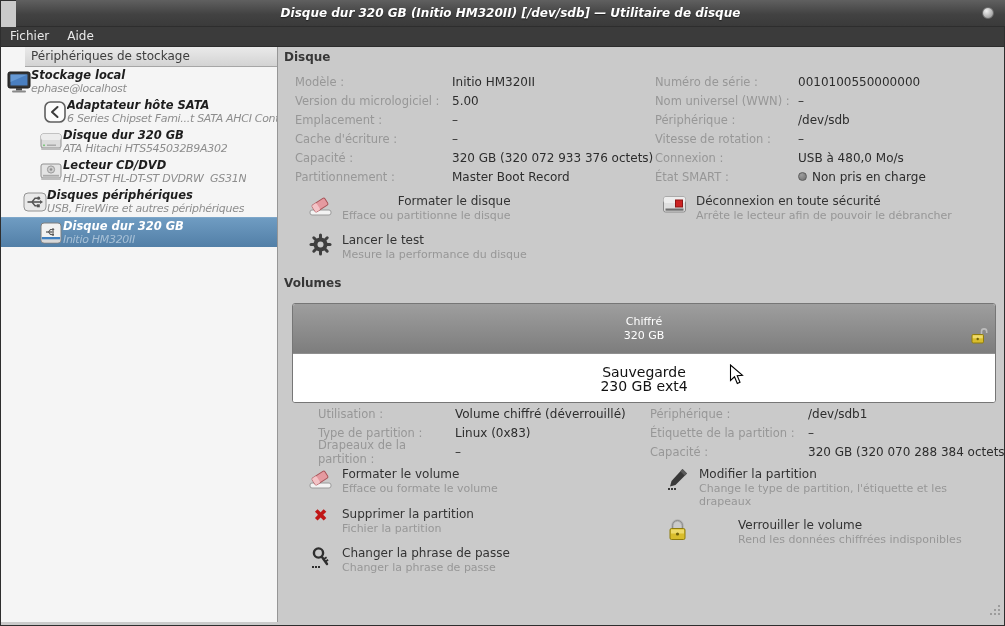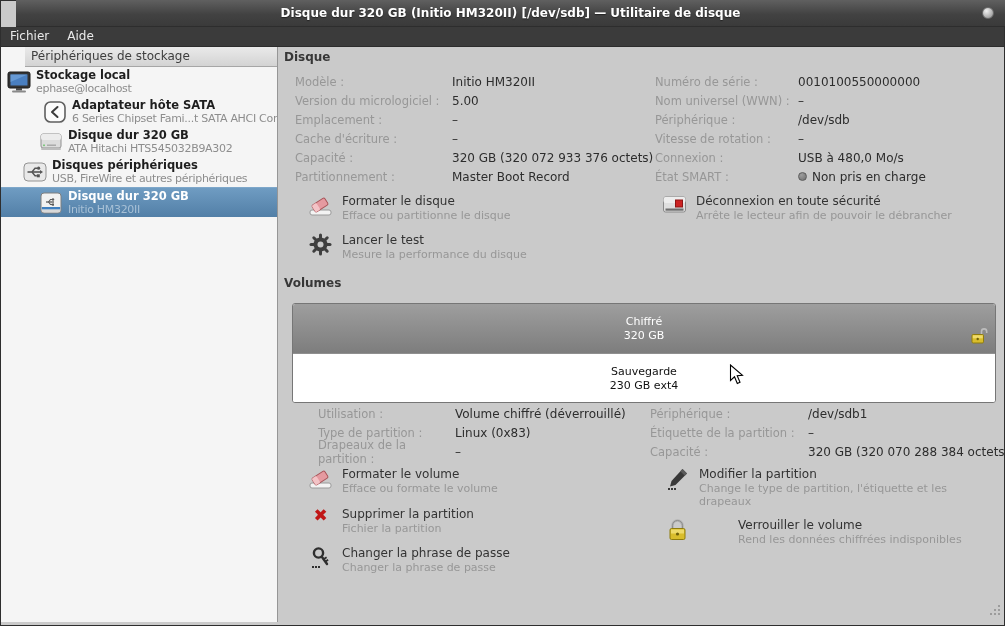--- a/index.html
+++ b/index.html
@@ -1,30 +1,30 @@
 <!DOCTYPE html>
 <html><head>
 <meta charset="utf-8">
 <style>
   html,body{margin:0;padding:0;background:#555;}
   body{width:1005px;height:626px;font-family:"DejaVu Sans","Liberation Sans",sans-serif;-webkit-font-smoothing:antialiased;}
   .window{position:relative;width:1005px;height:626px;background:#cacaca;overflow:hidden;box-shadow:inset 0 0 0 1px #2e2e2e;}
 
   
-  .titlebar{position:absolute;left:16px;top:0;right:0;height:26px;background:linear-gradient(#606060,#424242 55%,#3a3a3a);border-bottom:1px solid #2d2d2d;color:#fff;font-size:12px;font-weight:bold;text-align:center;line-height:26px;text-shadow:0 1px 1px #222;}
+  .titlebar{position:absolute;left:16px;top:0;right:0;height:26px;background:linear-gradient(#606060,#424242 55%,#3a3a3a);border-bottom:1px solid #2d2d2d;color:#fff;font-size:12px;font-weight:bold;text-align:center;line-height:26px;text-shadow:0 1px 1px #222;font-style:italic;}
   .close-btn{position:absolute;right:11px;top:7px;width:12px;height:12px;border-radius:50%;background:radial-gradient(circle at 35% 30%,#f2f2f2,#a8a8a8 70%,#8f8f8f);border:1px solid #6b6b6b;box-sizing:border-box;}
 
   
   .menubar{position:absolute;left:1px;top:27px;right:1px;height:19px;background:#3b3b3b;border-bottom:1px solid #2c2c2c;display:flex;align-items:center;gap:0;color:#e9e9e9;font-size:12px;}
   .menu-item{padding:0 9px;line-height:19px;}
 
   
   .sidebar{position:absolute;left:1px;top:47px;width:277px;bottom:4px;background:#f5f5f5;border-right:1px solid #969696;overflow:hidden;box-sizing:border-box;}
   .sidebar-header{height:19px;background:linear-gradient(#eaeaea,#d3d3d3);border-bottom:1px solid #a6a6a6;font-size:12px;color:#3e3e3e;line-height:19px;padding-left:6px;margin-left:24px;}
-  .side-row{height:30px;display:flex;align-items:center;gap:5px;box-sizing:border-box;}
+  .side-row{height:30px;display:flex;align-items:center;box-sizing:border-box;font-style:italic;}
   .side-icon{width:24px;flex:none;display:flex;justify-content:center;align-items:center;}
   .srtxt{display:flex;flex-direction:column;overflow:hidden;}
   .srt{font-size:11.5px;font-weight:bold;color:#1e1e1e;line-height:13px;white-space:pre;}
   .srs{font-size:11px;color:#8d8d8d;line-height:13px;white-space:pre;letter-spacing:-0.3px;}
   .side-row.selected{background:linear-gradient(#6f9cc2,#527fa7);border-top:1px solid #7ea7ca;}
   .side-row.selected .srt{color:#fff;}
   .side-row.selected .srs{color:#a7c0d6;}
 
   
   .sec-title{position:absolute;font-size:12px;font-weight:bold;color:#373737;}
@@ -40,21 +40,21 @@
   .action{position:absolute;display:flex;gap:9px;}
   .aicon{width:25px;flex:none;display:flex;justify-content:center;margin-top:0;}
   .atext{display:flex;flex-direction:column;}
   .atitle{font-size:12px;color:#333;line-height:15px;}
   .asub{font-size:11px;color:#979797;line-height:13px;white-space:pre-line;}
   .xglyph{font-size:17px;line-height:17px;color:#c01616;font-weight:bold;}
 
   
   .volume-widget{position:absolute;left:292px;top:303px;width:702px;height:98px;border:1px solid #767676;border-radius:3px;overflow:hidden;box-sizing:content-box;background:#fff;}
   .vband-top{position:relative;height:49px;background:linear-gradient(#9e9e9e,#7d7d7d);color:#fff;text-align:center;font-size:11px;line-height:14px;padding-top:11px;box-sizing:border-box;}
-  .vband-bottom{position:relative;height:49px;background:#ffffff;border-top:1px solid #8f8f8f;color:#111;text-align:center;font-size:11px;line-height:14px;padding-top:11px;box-sizing:border-box;}
+  .vband-bottom{position:relative;height:49px;background:#ffffff;border-top:1px solid #8f8f8f;color:#111;text-align:center;font-size:14px;line-height:14px;padding-top:11px;box-sizing:border-box;}
   .vunlock{position:absolute;right:7px;bottom:4px;}
 
   .cursor{position:absolute;left:729px;top:364px;}
   .resize-grip{position:absolute;right:4px;bottom:6px;}
 </style>
 </head>
 <body>
 
 <div class="window">
 
@@ -109,20 +109,35 @@
             <rect x="8" y="12.5" width="9" height="1.4" fill="#a5a5a5"></rect>
             <rect x="2" y="16" width="20" height="2" rx="1" fill="#bdbdbd"></rect>
           </svg>
       </span>
       <span class="srtxt">
           <span class="srt">Disque dur 320 GB</span>
           <span class="srs">ATA Hitachi HTS545032B9A302</span>
         </span>
     </div>
 
+    <div class="side-row" style="padding-left:38px;">
+      <span class="side-icon">
+        <svg width="24" height="20" viewBox="0 0 24 20">
+            <rect x="2" y="2" width="20" height="14" rx="2" fill="#e4e4e4" stroke="#8f8f8f"></rect>
+            <circle cx="12" cy="7.5" r="3.6" fill="#cfcfcf" stroke="#9a9a9a"></circle>
+            <circle cx="12" cy="7.5" r="1.3" fill="#8f8f8f"></circle>
+            <rect x="4" y="12.8" width="16" height="1.8" fill="#aaaaaa"></rect>
+            <rect x="2" y="16" width="20" height="2" rx="1" fill="#bdbdbd"></rect>
+          </svg>
+      </span>
+      <span class="srtxt">
+          <span class="srt">Lecteur CD/DVD</span>
+          <span class="srs">HL-DT-ST HL-DT-ST DVDRW  GS31N</span>
+        </span>
+    </div>
 
     <div class="side-row" style="padding-left:22px;">
       <span class="side-icon">
         <svg width="24" height="22" viewBox="0 0 24 22">
             <rect x="1" y="2" width="22" height="18" rx="4" fill="#e9e9e9" stroke="#939393"></rect>
             <path d="M4.5 11 H17" stroke="#555" stroke-width="1.6" fill="none"></path>
             <path d="M9 11 L12 7.2 H14" stroke="#555" stroke-width="1.4" fill="none"></path>
             <path d="M9 11 L12 14.8 H13.8" stroke="#555" stroke-width="1.4" fill="none"></path>
             <circle cx="15.6" cy="7.2" r="1.6" fill="#555"></circle>
             <rect x="13.8" y="13.3" width="3" height="3" fill="#555"></rect>
@@ -204,21 +219,21 @@
     <div class="frow">
         <span class="flabel" style="width:143px;">Connexion :</span>
         <span class="fvalue">USB à 480,0 Mo/s</span>
       </div>
     <div class="frow">
         <span class="flabel" style="width:143px;">État SMART :</span>
         <span class="fvalue"><span class="status-dot"></span><span>Non pris en charge</span></span>
       </div>
   </div>
 
-  <div class="action" style="left:308px;top:194px;">
+  <div class="action" style="left:308px;top:194px;text-align:right;">
     <span class="aicon">
       <svg width="25" height="24" viewBox="0 0 25 24">
           <rect x="2" y="16" width="21" height="5" rx="2" fill="#f3f3f3" stroke="#9a9a9a"></rect>
           <g transform="rotate(-33 12 11)">
             <rect x="4.5" y="7" width="15" height="8" rx="1.5" fill="#e59aa0" stroke="#a85257"></rect>
             <rect x="4.5" y="7" width="5.5" height="8" rx="1.5" fill="#f3c3c6"></rect>
           </g>
         </svg>
     </span>
     <span class="atext">

